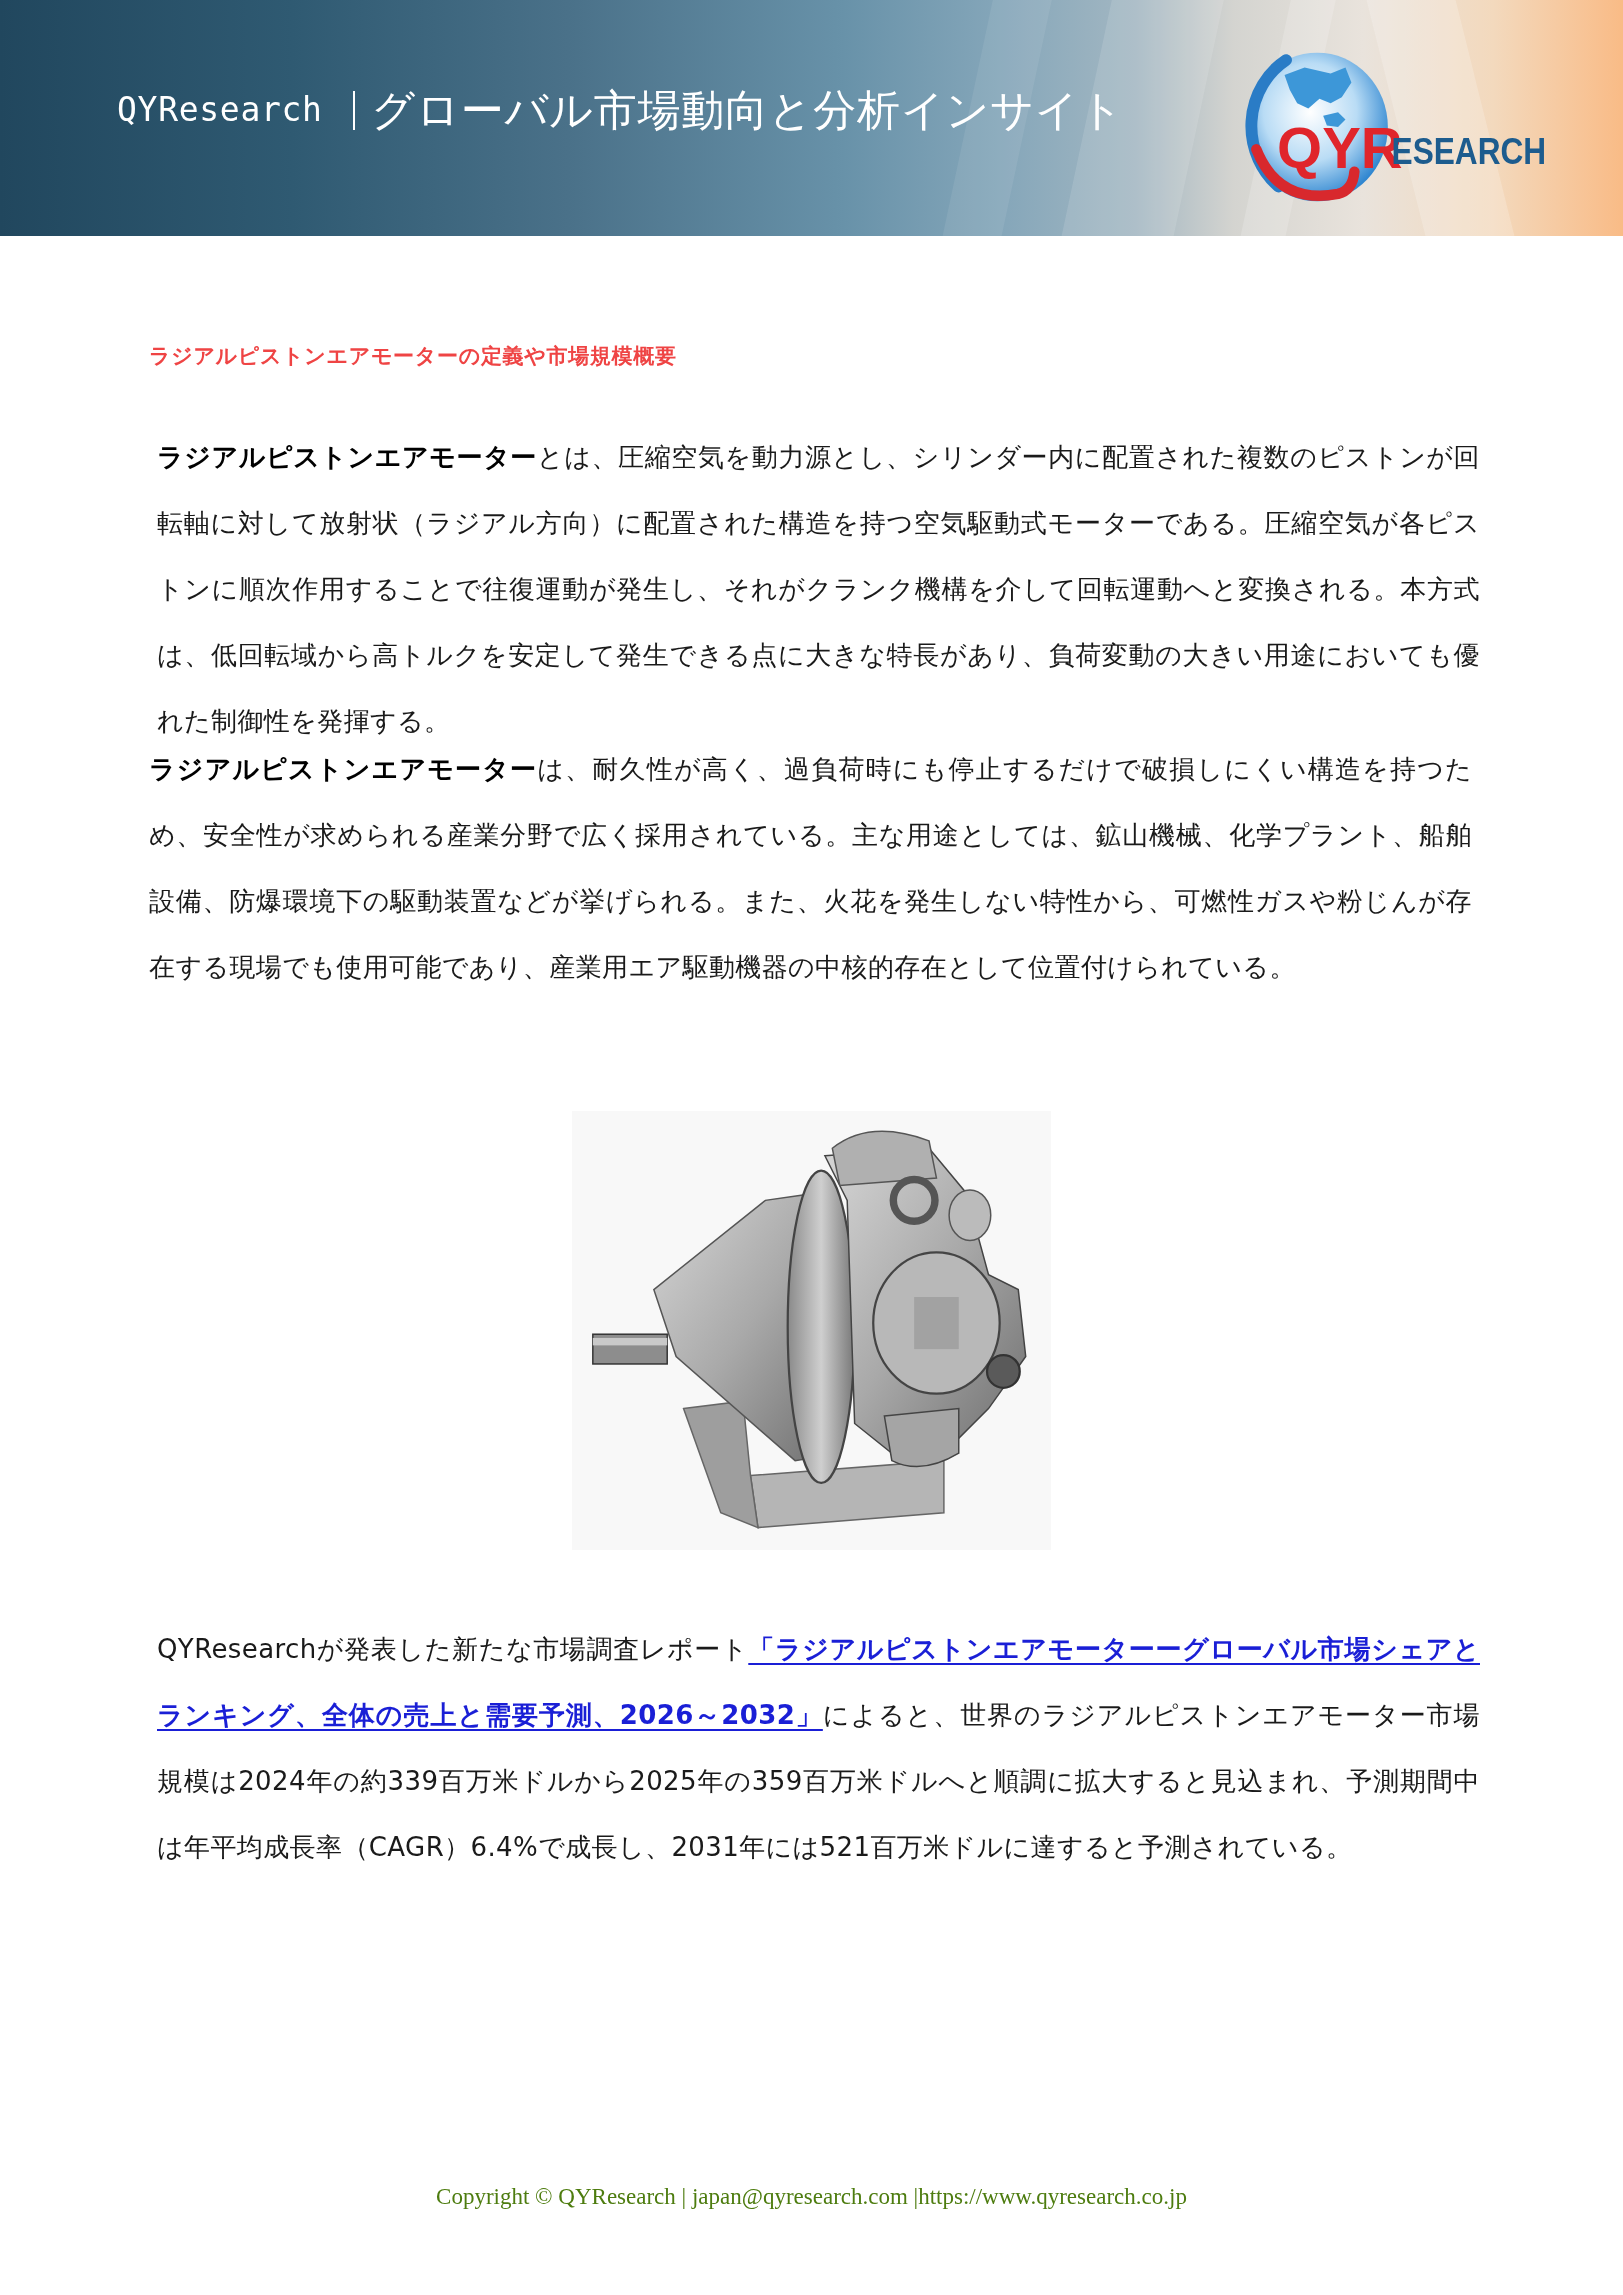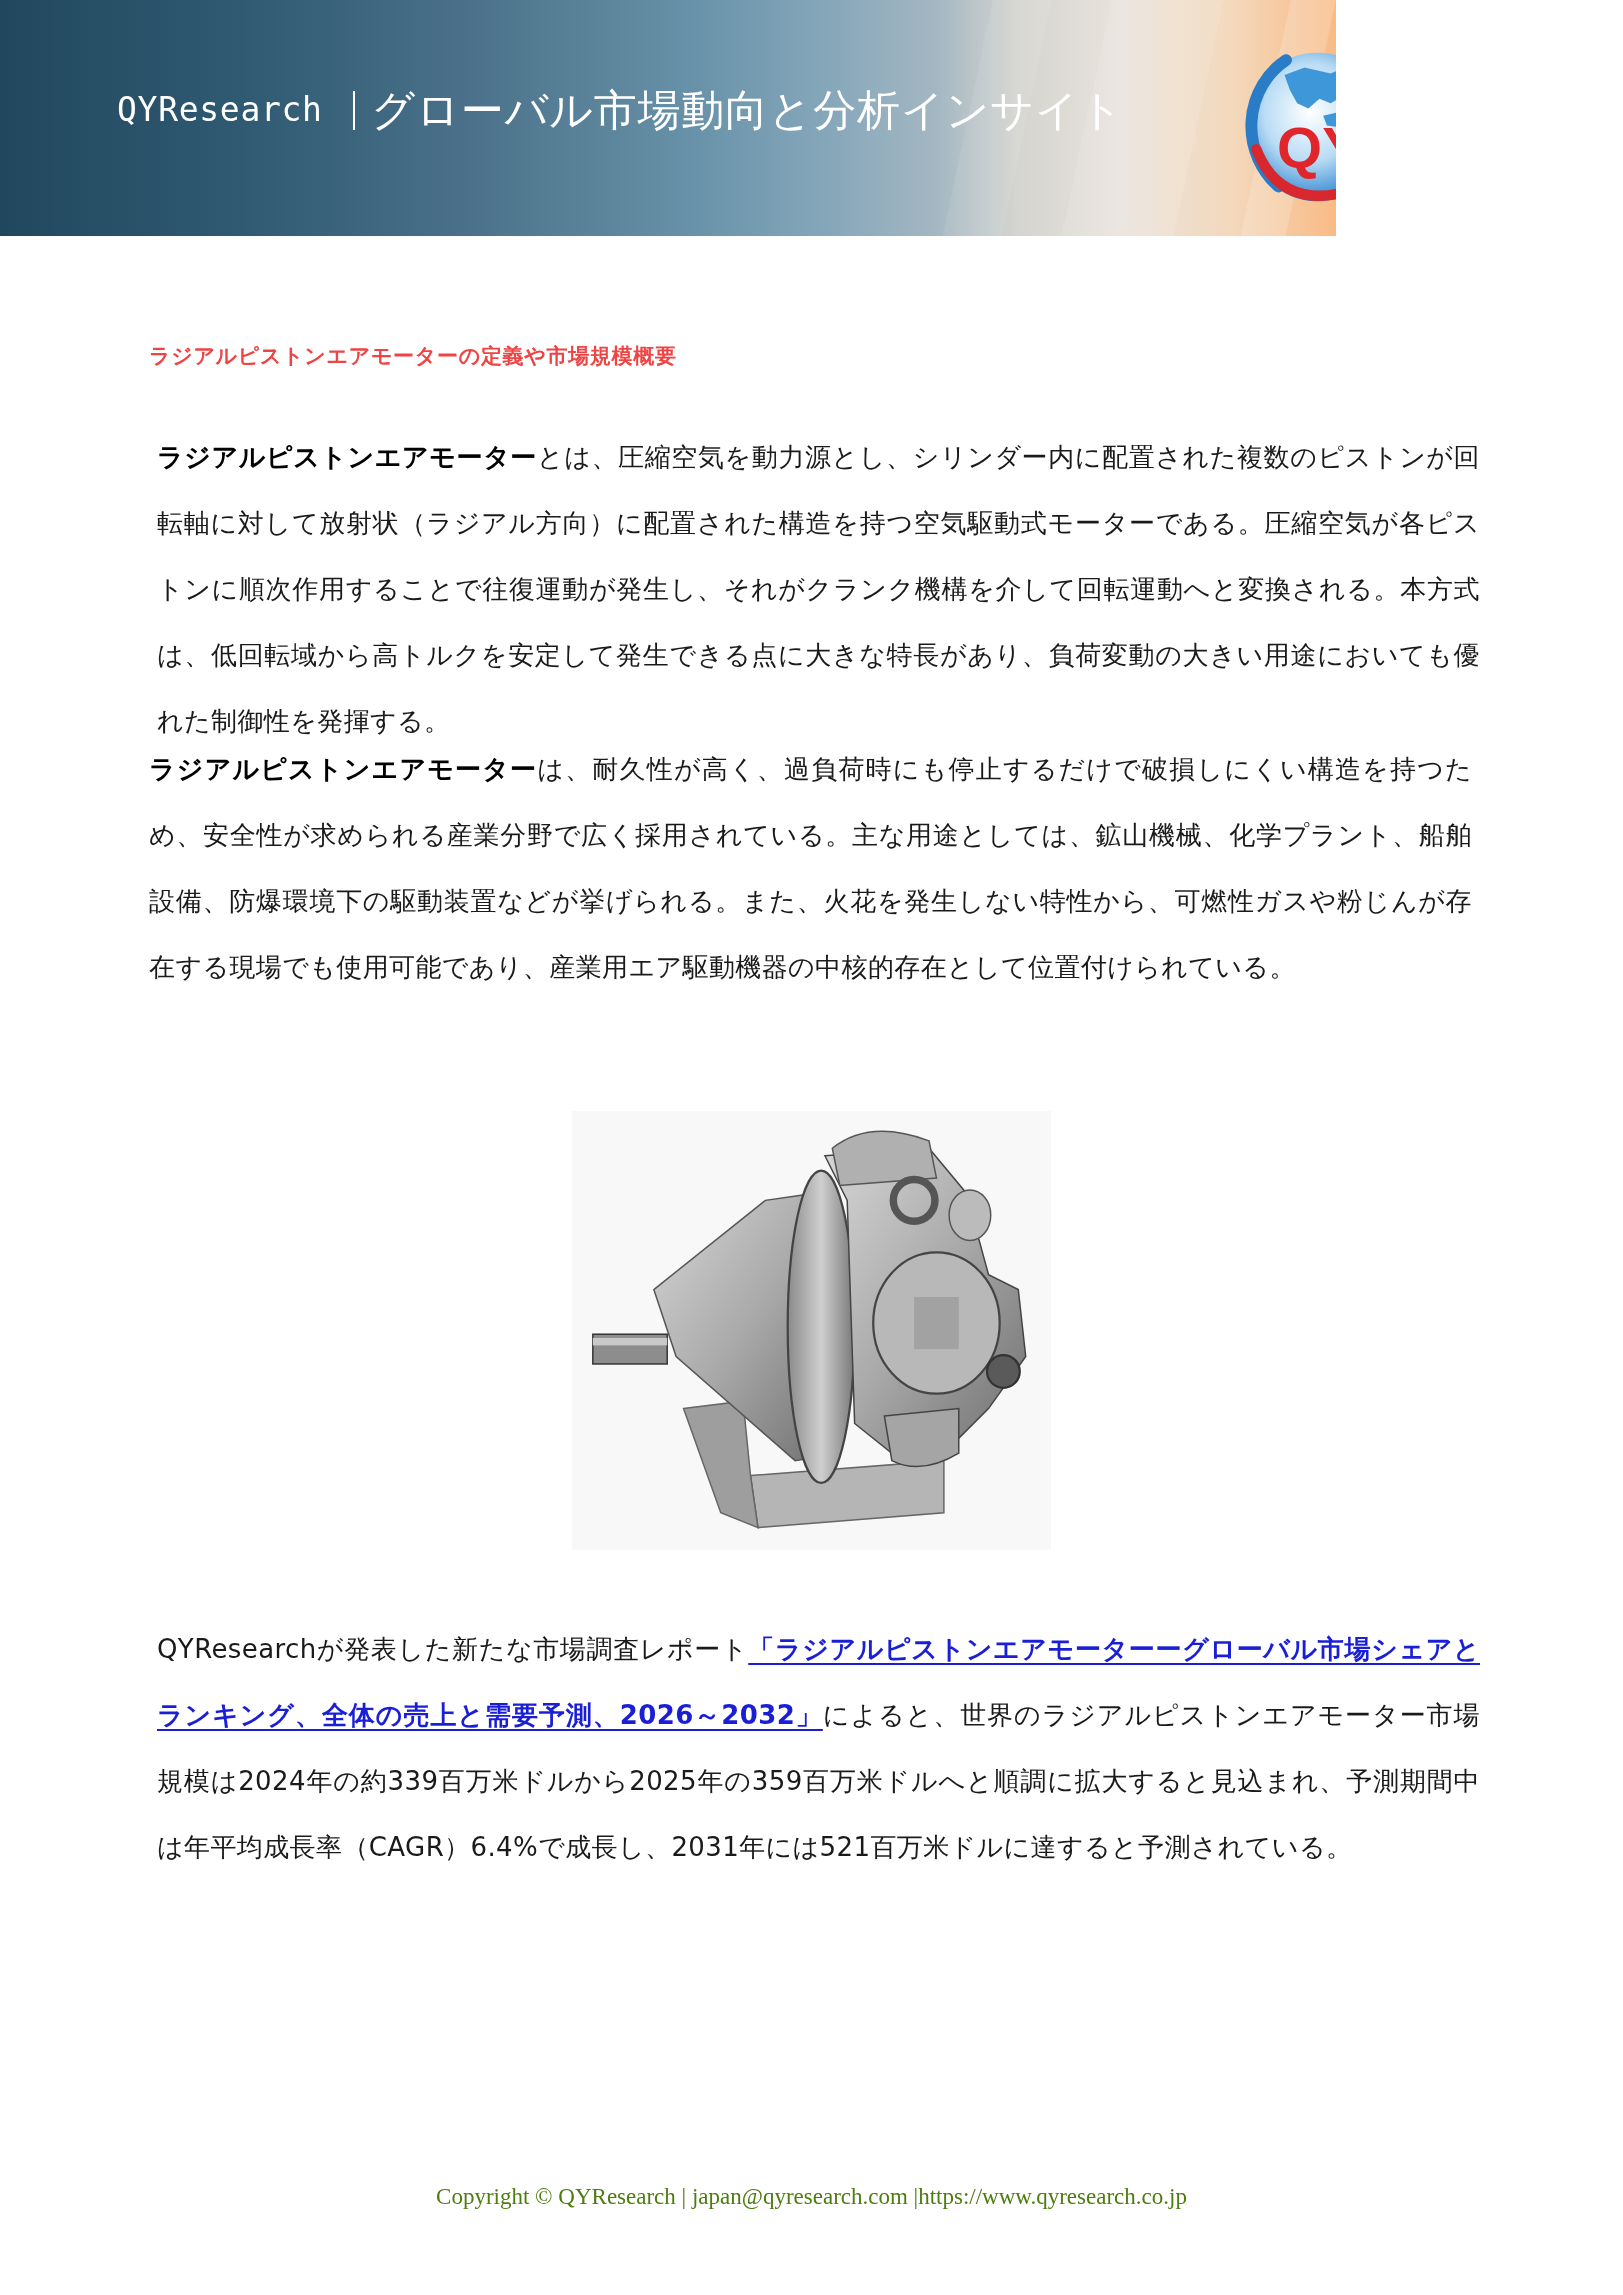--- a/index.html
+++ b/index.html
@@ -13,21 +13,21 @@
       position: relative;
       overflow: hidden;
       font-family: "DejaVu Serif", "Liberation Serif", serif;
       color: #111111;
     }
 
     
     .header {
       position: absolute;
       left: 0; top: 0;
-      width: 1336px;
+      width: 1623px;
       height: 236px;
       background: linear-gradient(90deg,
         #21475e 0%,
         #2f5a72 18%,
         #4a7189 35%,
         #6892a9 52%,
         #86a7ba 62%,
         #a3b7c2 70%,
         #d4d4d0 76%,
         #e9e3dc 84%,

